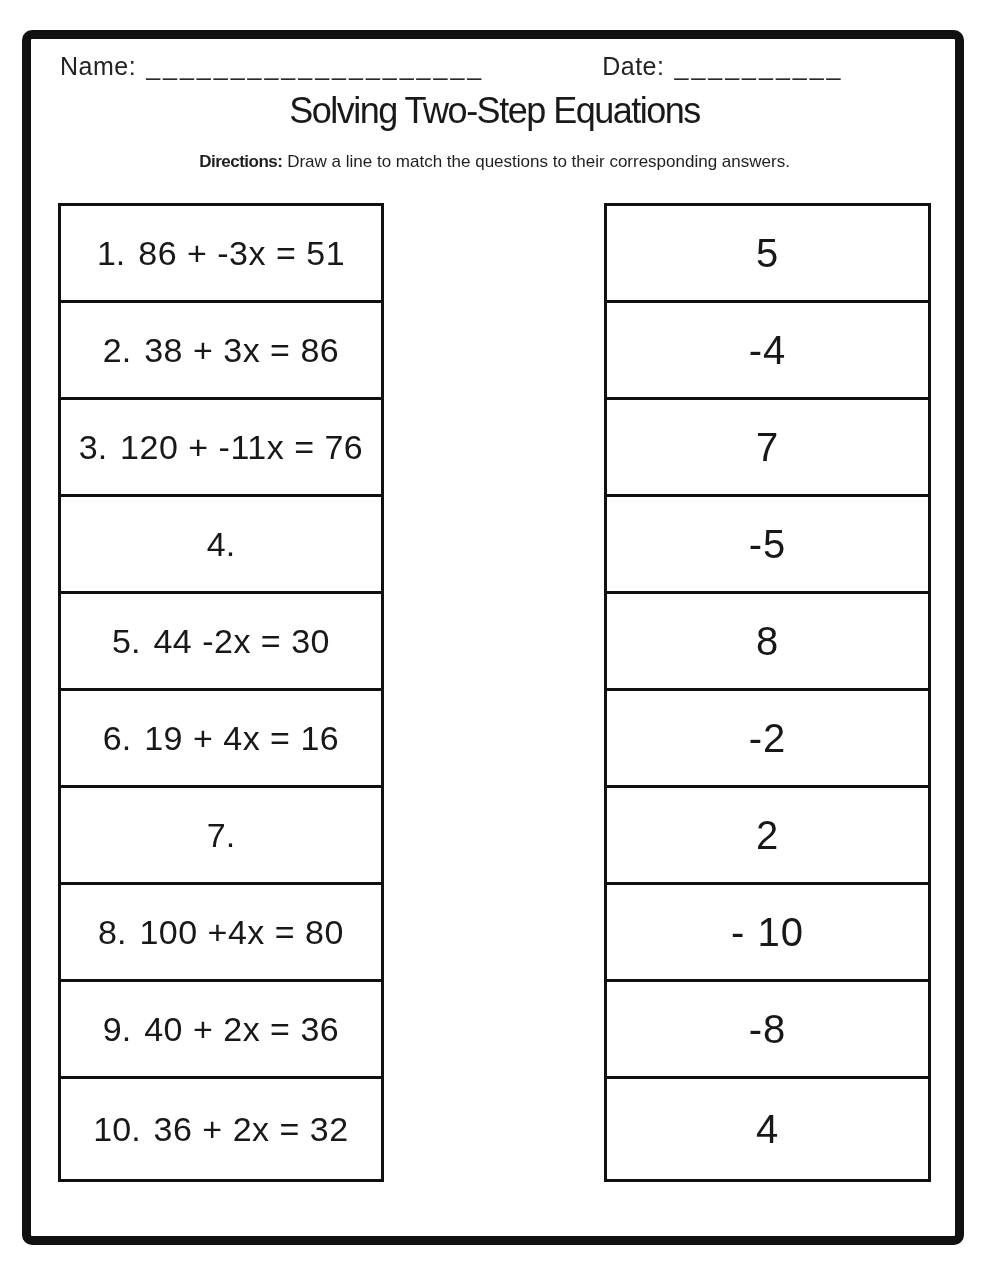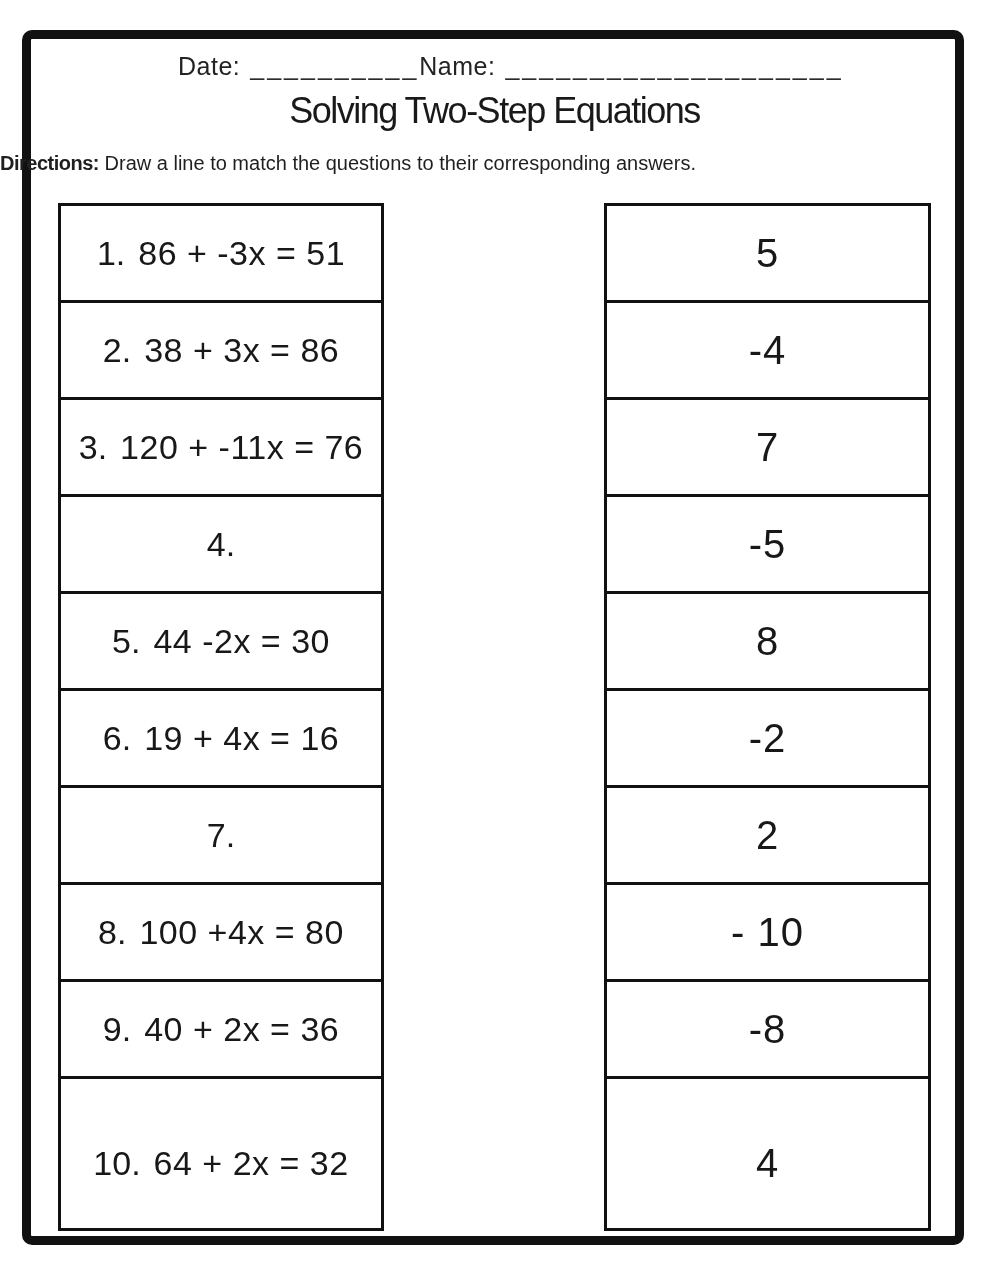--- a/index.html
+++ b/index.html
@@ -39,21 +39,22 @@
     text-align:center;
     font-size:36px;
     letter-spacing:-1.5px;
     color:#191919;
     font-weight:400;
   }
   .directions-line {
     position:absolute;
     top:152px; left:0;
     width:100%;
-    font-size:20px;
+    text-align:center;
+    font-size:17px;
     color:#1f1f1f;
     white-space:nowrap;
   }
   .directions-label { font-weight:700; letter-spacing:-0.5px; }
   .match-table {
     position:absolute;
     top:203px;
     background:#ffffff;
     border:3px solid #111111;
   }
@@ -61,38 +62,38 @@
   .answers-table   { left:604px; width:327px; }
   .cell {
     height:97px;
     border-bottom:3px solid #111111;
     display:flex;
     align-items:center;
     justify-content:center;
     gap:13px;
     white-space:nowrap;
   }
-  .cell:last-child { height:129px; border-bottom:none;margin-top:20px; }
+  .cell:last-child { height:100px; border-bottom:none; }
   .q-number  { font-size:34px; color:#181818; }
   .q-equation{ font-size:34px; color:#181818; letter-spacing:0.5px; }
   .a-value   { font-size:40px; color:#181818; letter-spacing:1px; }
 </style>
 </head>
 <body>
 
 <div class="page-border"></div>
 
 <div class="name-date-row">
+  <span class="field-group">
+    <span class="field-label">Name:</span>
+    <span class="field-line">____________________</span>
+  </span>
   <span class="field-group date-group">
     <span class="field-label">Date:</span>
     <span class="field-line">__________</span>
-  </span>
-  <span class="field-group">
-    <span class="field-label">Name:</span>
-    <span class="field-line">____________________</span>
   </span>
 </div>
 
 <div class="worksheet-title">Solving Two-Step Equations</div>
 
 <div class="directions-line">
   <span class="directions-label">Directions:</span>
   <span>Draw a line to match the questions to their corresponding answers.</span>
 </div>
 
@@ -126,21 +127,21 @@
   <div class="cell">
     <span class="q-number">8.</span>
     <span class="q-equation">100 +4x = 80</span>
   </div>
   <div class="cell">
     <span class="q-number">9.</span>
     <span class="q-equation">40 + 2x = 36</span>
   </div>
   <div class="cell">
     <span class="q-number">10.</span>
-    <span class="q-equation">64 + 2x = 32</span>
+    <span class="q-equation">36 + 2x = 32</span>
   </div>
 </div>
 
 <div class="match-table answers-table">
   <div class="cell">
     <span class="a-value">5</span>
   </div>
   <div class="cell">
     <span class="a-value">-4</span>
   </div>

